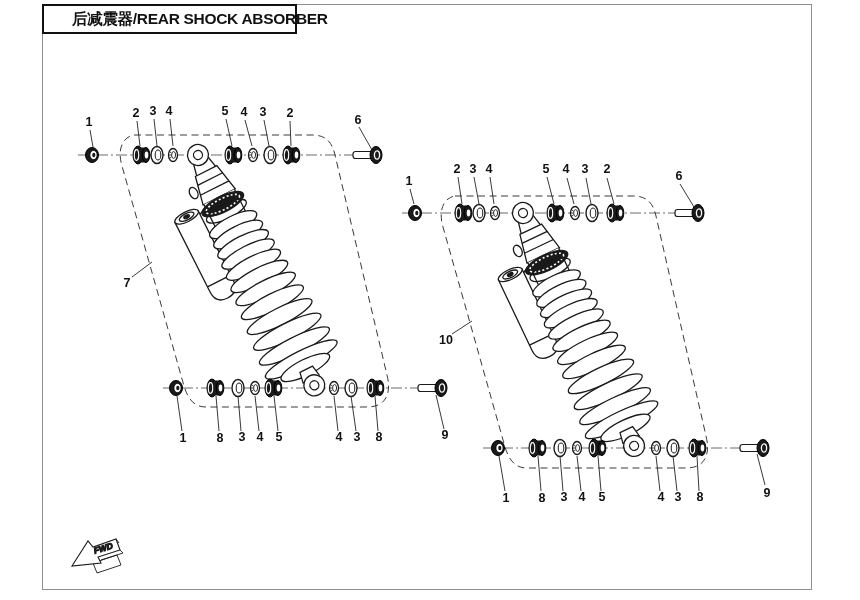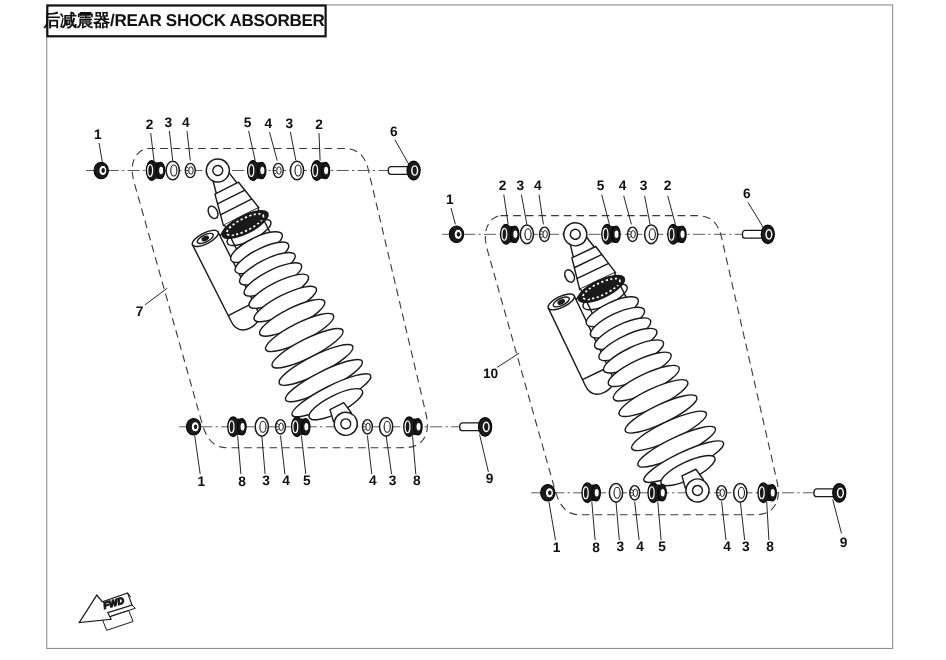--- a/index.html
+++ b/index.html
@@ -2,21 +2,21 @@
 <html><head>
 <meta charset="utf-8">
 <style>
   html,body{margin:0;padding:0;background:#fff;}
   .page{position:relative;width:860px;height:600px;background:#fff;overflow:hidden;
         font-family:"Liberation Sans",sans-serif;}
   .page-border{position:absolute;left:42px;top:4px;width:770px;height:586px;
         border:1px solid #8f8f8f;box-sizing:border-box;}
   .title-box{position:absolute;left:42px;top:4px;width:255px;height:30px;
         border:2px solid #111;box-sizing:border-box;background:#fff;
-        display:flex;align-items:center;justify-content:flex-end;}
+        display:flex;align-items:center;justify-content:flex-start;padding-left:28px;}
   .title-box span{font-weight:bold;font-size:15.5px;letter-spacing:-0.3px;color:#111;
         white-space:nowrap;}
   svg.diagram{position:absolute;left:0;top:0;}
   .cl{stroke:#5a5a5a;stroke-width:0.9;stroke-dasharray:11 3 2 3;fill:none;}
   .outl{stroke:#3a3a3a;stroke-width:1;stroke-dasharray:7 4.5;fill:none;}
   .ldr{stroke:#222;stroke-width:0.9;fill:none;}
   .callout{font-family:"Liberation Sans",sans-serif;font-weight:bold;font-size:12.5px;
         fill:#111;text-anchor:middle;}
   .fwdtext{font-family:"Liberation Sans",sans-serif;font-weight:bold;font-style:italic;
         font-size:8.5px;fill:#111;text-anchor:middle;}

